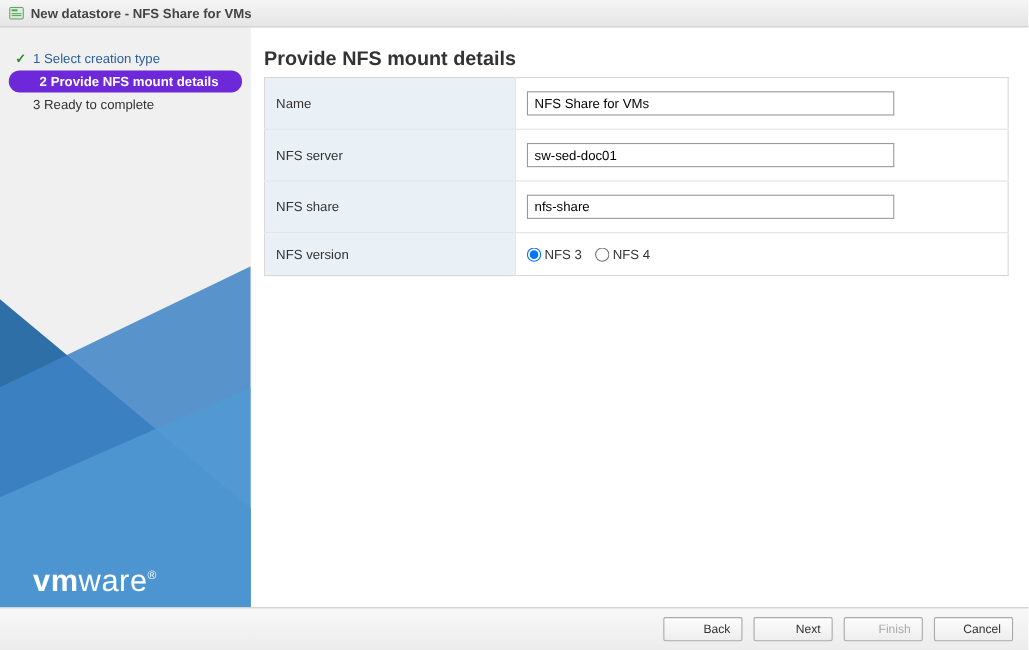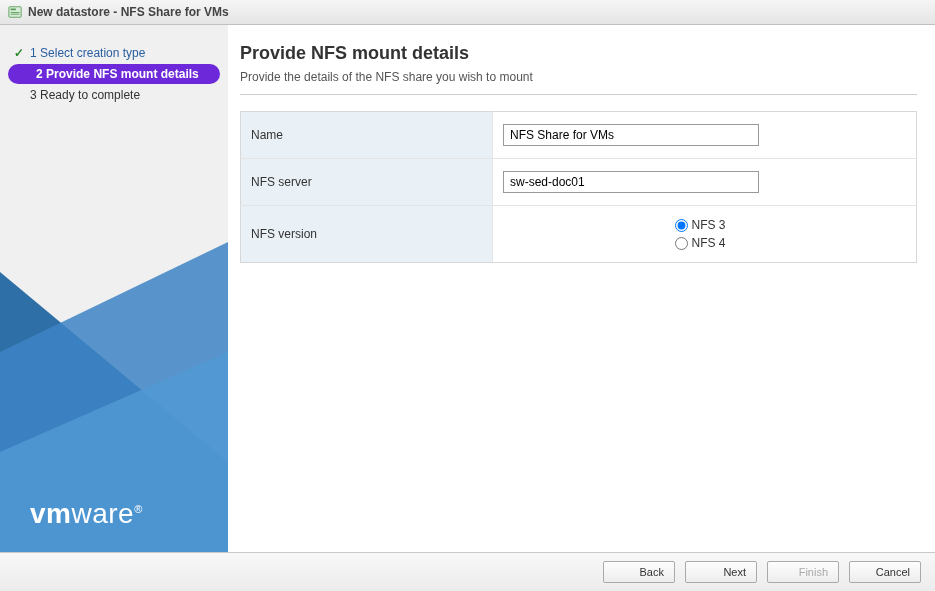--- a/index.html
+++ b/index.html
@@ -74,21 +74,21 @@
 }
 .wizard-step a { color: #2a5ea0; text-decoration: none; }
 .triangles {
   position: absolute;
   bottom: 0; left: 0; right: 0;
   height: 370px;
   z-index: 1;
 }
 .logo {
   position: absolute;
-  bottom: 22px;
+  bottom: 8px;
   left: 30px;
   z-index: 3;
   color: #fff;
   font-size: 28px;
   font-weight: 300;
   letter-spacing: 0.5px;
   font-family: Arial, sans-serif;
 }
 .logo b { font-weight: 700; }
 .content {
@@ -116,36 +116,35 @@
   border-collapse: collapse;
 }
 .form-table tr { border-bottom: 1px solid #e4e4e4; }
 .form-table tr:last-child { border-bottom: none; }
 .form-table td {
   padding: 12px 10px;
   vertical-align: middle;
 }
 .form-table td.label-cell {
   background: #eaf1f6;
-  width: 252px;
+  width: 228px;
   color: #333;
   border-right: 1px solid #e4e4e4;
 }
 .form-table input[type="text"] {
-  width: 256px;
+  width: 334px;
   padding: 3px 6px;
   border: 1px solid #999;
   font-size: 12px;
   font-family: inherit;
 }
 .radio-group {
   display: flex;
   align-items: center;
   gap: 4px;
-  flex-direction: column;
 }
 .radio-group label {
   display: flex;
   align-items: center;
   gap: 3px;
   margin-right: 8px;
 }
 .footer {
   background: linear-gradient(to bottom, #f8f8f8, #ececec);
   border-top: 1px solid #c8c8c8;
@@ -206,34 +205,39 @@
       <polygon points="0,170 228,60 228,370 0,370" fill="#3d84c4" opacity="0.85"></polygon>
       <polygon points="0,270 228,170 228,370 0,370" fill="#5199d4" opacity="0.85"></polygon>
     </svg>
     <div class="logo">
       <b>vm</b><span>ware</span><span style="font-size:11px;vertical-align:super">®</span>
     </div>
   </div>
 
   <div class="content">
     <h2>Provide NFS mount details</h2>
-    <div class="subtitle">Provide the details of the NFS share you wish to mount</div>
 
     <table class="form-table">
       <tbody>
           <tr>
         <td class="label-cell">Name</td>
         <td>
           <input type="text" value="NFS Share for VMs" style="">
         </td>
       </tr>
       <tr>
         <td class="label-cell">NFS server</td>
         <td>
           <input type="text" value="sw-sed-doc01" style="">
+        </td>
+      </tr>
+      <tr>
+        <td class="label-cell">NFS share</td>
+        <td>
+          <input type="text" value="nfs-share" style="">
         </td>
       </tr>
       <tr>
         <td class="label-cell">NFS version</td>
         <td>
           <div class="radio-group">
             <label>
               <input type="radio" name="nfsver" checked="" style="">
               <span>NFS 3</span>
             </label>

